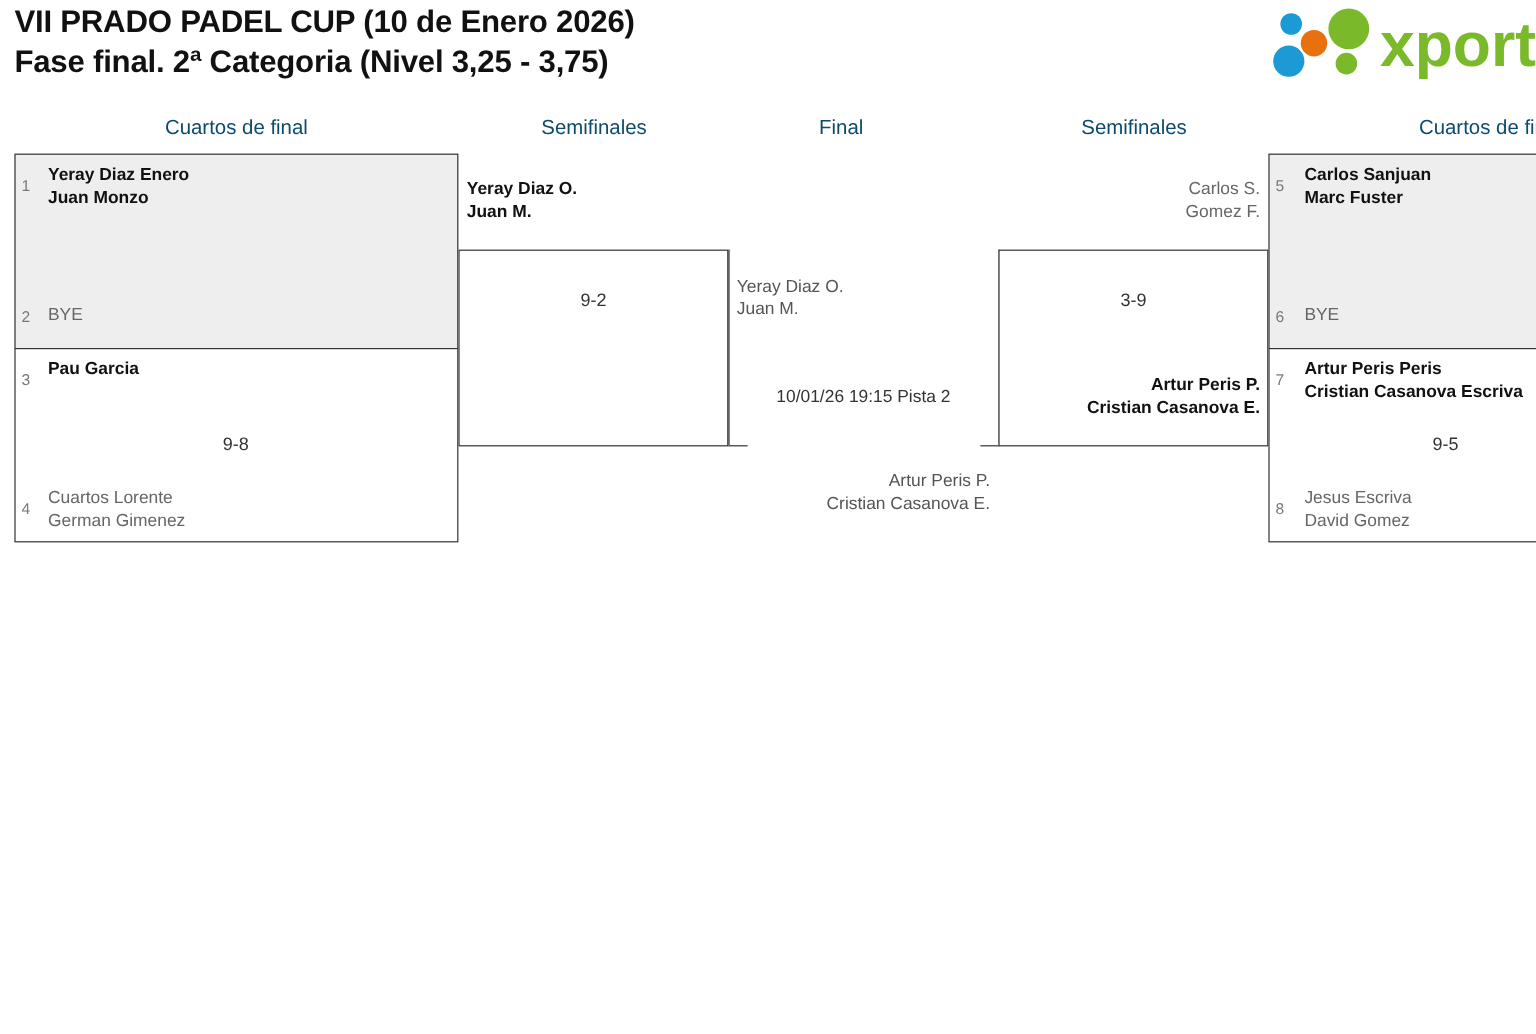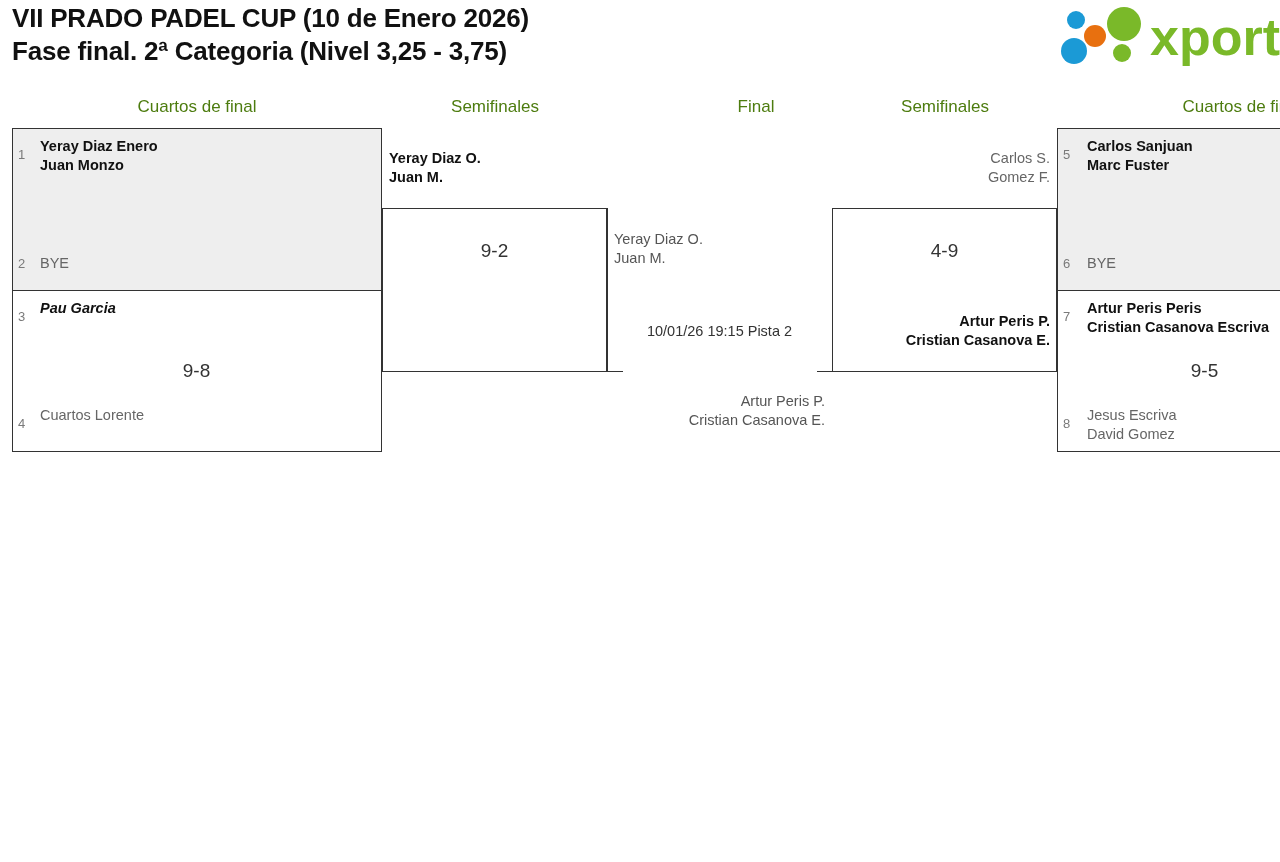--- a/index.html
+++ b/index.html
@@ -35,21 +35,21 @@
     width: 232px; height: 62px;
   }
   .logo svg { display: block; }
 
   
   .col-head {
     position: absolute;
     top: 96px;
     font-size: 17px;
     font-weight: 400;
-    color: #4d7c0f;
+    color: #0c4a6e;
     text-align: center;
     white-space: nowrap;
     line-height: 22px;
   }
 
   
   .box {
     position: absolute;
     border: 1.4px solid #333333;
     background: #ffffff;
@@ -84,21 +84,21 @@
   .team .n1, .team .n2 { display: block; }
 
   .winner .names { color: #111111; font-weight: bold; }
   .loser  .names { color: #666666; font-weight: 400; }
   .pending .names { color: #555555; font-weight: 400; }
 
   .team.right { text-align: right; }
 
   .score {
     position: absolute;
-    font-size: 19px;
+    font-size: 15px;
     color: #333333;
     text-align: center;
     white-space: nowrap;
     line-height: 19px;
   }
   .matchinfo {
     position: absolute;
     font-size: 14.5px;
     color: #333333;
     text-align: center;
@@ -126,21 +126,21 @@
         <circle cx="64" cy="48" r="9" fill="#7ab929"></circle>
       </g>
       <g fill="#7ab929" font-family="Liberation Sans, sans-serif" font-size="52" font-weight="bold">
         <text x="92" y="50">xporty</text>
       </g>
     </svg>
   </div>
 
   <div class="col-head" style="left:85px;  width:200px;">Cuartos de final</div>
   <div class="col-head" style="left:383px; width:200px;">Semifinales</div>
-  <div class="col-head" style="left:644px; width:200px;">Final</div>
+  <div class="col-head" style="left:589px; width:200px;">Final</div>
   <div class="col-head" style="left:833px; width:200px;">Semifinales</div>
   <div class="col-head" style="left:1130px;width:200px;">Cuartos de final</div>
 
   <div class="box shaded" style="left:0px; top:128px; width:370px; height:163px;"></div>
 
   <div class="team winner" style="left:6px; top:137px; width:340px;">
     <span class="seed" style="left:0px; top:8px;">1</span>
     <span class="names" style="display:block; padding-left:22px;">
       <span class="n1">Yeray Diaz Enero</span>
       <span class="n2">Juan Monzo</span>
@@ -151,31 +151,32 @@
     <span class="seed" style="left:0px; top:0px;">2</span>
     <span class="names" style="display:block; padding-left:22px;">
       <span class="n1">BYE</span>
     </span>
   </div>
 
   <div class="box" style="left:0px; top:290px; width:370px; height:162px;"></div>
 
   <div class="team winner" style="left:6px; top:299px; width:340px;">
     <span class="seed" style="left:0px; top:8px;">3</span>
-    <span class="names" style="display:block; padding-left:22px;font-style:italic;">
+    <span class="names" style="display:block; padding-left:22px;">
       <span class="n1">Pau Garcia</span>
     </span>
   </div>
 
   <div class="score" style="left:22px; top:361px; width:325px;">9-8</div>
 
   <div class="team loser" style="left:6px; top:406px; width:340px;">
     <span class="seed" style="left:0px; top:8px;">4</span>
     <span class="names" style="display:block; padding-left:22px;">
       <span class="n1">Cuartos Lorente</span>
+      <span class="n2">German Gimenez</span>
     </span>
   </div>
 
   <div class="box" style="left:370px; top:208px; width:225px; height:164px;"></div>
 
   <div class="team winner" style="left:377px; top:149px; width:215px;">
     <span class="names">
       <span class="n1">Yeray Diaz O.</span>
       <span class="n2">Juan M.</span>
     </span>
@@ -207,21 +208,21 @@
 
   <div class="box" style="left:820px; top:208px; width:225px; height:164px;"></div>
 
   <div class="team loser right" style="left:823px; top:149px; width:215px;text-align:right;">
     <span class="names">
       <span class="n1">Carlos S.</span>
       <span class="n2">Gomez F.</span>
     </span>
   </div>
 
-  <div class="score" style="left:830px; top:241px; width:205px;">4-9</div>
+  <div class="score" style="left:830px; top:241px; width:205px;">3-9</div>
 
   <div class="team winner right" style="left:823px; top:312px; width:215px;">
     <span class="names">
       <span class="n1">Artur Peris P.</span>
       <span class="n2">Cristian Casanova E.</span>
     </span>
   </div>
 
   <div class="box shaded" style="left:1045px; top:128px; width:290px; height:163px;"></div>
 

